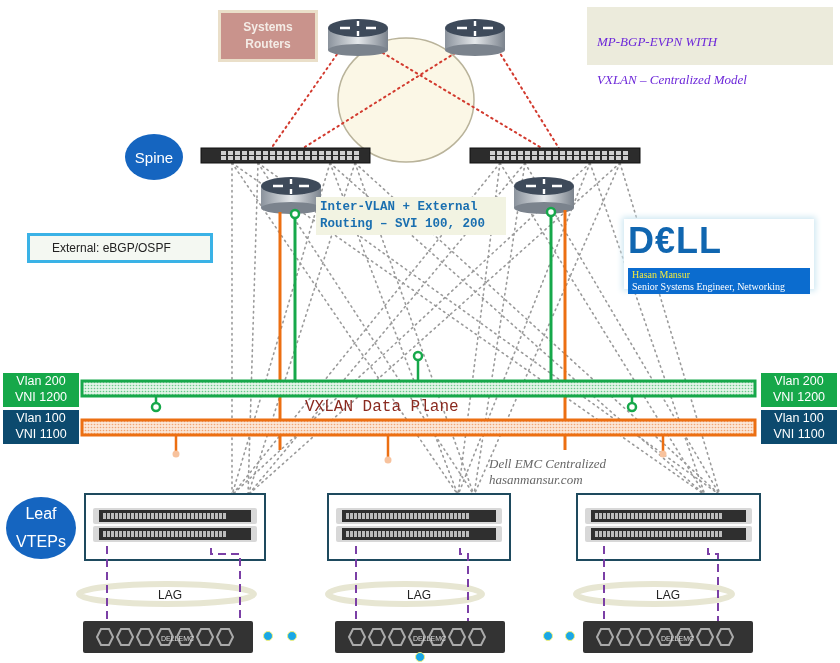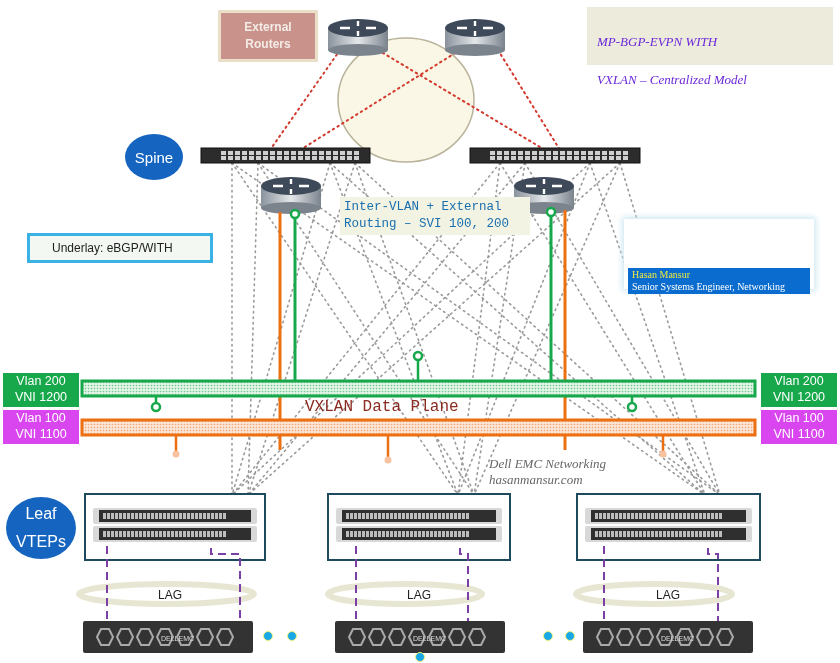--- a/index.html
+++ b/index.html
@@ -5,31 +5,31 @@
   html,body{margin:0;padding:0;background:#fff;}
   #stage{position:relative;width:840px;height:663px;overflow:hidden;background:#fff;font-family:"Liberation Sans",sans-serif;}
   #wires{position:absolute;left:0;top:0;}
   .abs{position:absolute;}
   .ext-routers{left:218px;top:10px;width:100px;height:52px;background:#c9938c;border:3px solid #eadfc9;box-sizing:border-box;color:#f4ece6;font-weight:bold;font-size:12px;text-align:center;display:flex;align-items:center;justify-content:center;white-space:pre-line;line-height:17px;}
   .title-box{left:587px;top:7px;width:246px;height:58px;background:#ecebdc;color:#6d28d9;font-family:"Liberation Serif",serif;font-style:italic;font-size:13px;line-height:19px;padding:6px 10px;box-sizing:border-box;white-space:pre-line;}
   .oval-label{background:#1565c0;color:#fff;border-radius:50%;display:flex;align-items:center;justify-content:center;text-align:center;white-space:pre-line;}
   .spine-label{left:125px;top:134px;width:58px;height:46px;font-size:15px;}
   .leaf-label{left:6px;top:497px;width:70px;height:62px;font-size:16px;line-height:28px;}
   .underlay{left:27px;top:233px;width:186px;height:30px;border:3px solid #3ab2e6;box-sizing:border-box;background:#f4f8f2;color:#222;font-size:12px;display:flex;align-items:center;padding-left:22px;}
-  .routing-note{left:340px;top:197px;width:190px;height:38px;background:#f2f3e2;color:#1a6fb0;font-family:"Liberation Mono",monospace;font-size:12.5px;line-height:17px;padding:2px 4px;box-sizing:border-box;white-space:pre-line;}
+  .routing-note{left:316px;top:197px;width:190px;height:38px;background:#f2f3e2;color:#1a6fb0;font-family:"Liberation Mono",monospace;font-size:12.5px;line-height:17px;padding:2px 4px;box-sizing:border-box;white-space:pre-line;font-weight:bold;}
   .dell-card{left:624px;top:219px;width:190px;height:70px;background:#fff;box-shadow:0 0 6px 2px #cfe8f2;}
   .dell-logo{position:absolute;left:4px;top:2px;height:40px;display:flex;align-items:center;font-size:36px;letter-spacing:1px;}
   .dell-word{color:#1066b0;font-weight:bold;}
   .emc-word{color:#8a8a8a;margin-left:2px;}
   .dell-strip{position:absolute;left:4px;top:41px;width:182px;height:26px;background:#0b6ccf;font-family:"Liberation Serif",serif;font-size:10px;line-height:12px;padding:1px 4px;box-sizing:border-box;margin-top:8px;}
   .dell-name{color:#f3ea3c;}
   .dell-role{color:#fff;}
   .vlan-tag{width:76px;height:34px;color:#fff;font-size:12.5px;line-height:16px;text-align:center;display:flex;flex-direction:column;justify-content:flex-start;}
   .tag-green{background:#16a84a;}
-  .tag-orange{background:#d946ef;}
+  .tag-orange{background:#0c4a6e;}
   .vxlan-label{left:305px;top:398px;color:#8a2a20;font-family:"Liberation Mono",monospace;font-size:16px;}
   .watermark{left:489px;top:456px;color:#666;font-family:"Liberation Serif",serif;font-style:italic;font-size:13px;line-height:16px;white-space:pre-line;}
   .lag-label{font-size:12px;color:#222;}
 </style>
 </head>
 <body>
 
 <div id="stage">
   <svg id="wires" width="840" height="663">
       <defs>
@@ -457,38 +457,39 @@
         <polygon points="717,637 721,629 729,629 733,637 729,645 721,645" fill="none" stroke="#aaa" stroke-width="2"></polygon>
         <text x="661" y="641" fill="#ddd" font-size="7" font-family="Liberation Sans, sans-serif">DELLEMC</text>
       </g>
       <circle cx="268" cy="636" r="4.5" fill="#1aa7e6" stroke="#f3f07a" stroke-width="1"></circle>
       <circle cx="292" cy="636" r="4.5" fill="#1aa7e6" stroke="#f3f07a" stroke-width="1"></circle>
       <circle cx="420" cy="657" r="4.5" fill="#1aa7e6" stroke="#f3f07a" stroke-width="1"></circle>
       <circle cx="548" cy="636" r="4.5" fill="#1aa7e6" stroke="#f3f07a" stroke-width="1"></circle>
       <circle cx="570" cy="636" r="4.5" fill="#1aa7e6" stroke="#f3f07a" stroke-width="1"></circle>
     </svg>
 
-  <div class="abs ext-routers">External
+  <div class="abs ext-routers">Systems
 Routers</div>
 
   <div class="abs title-box">
     <div>MP-BGP-EVPN WITH</div>
     <div>VXLAN – Centralized Model</div>
   </div>
 
   <div class="abs oval-label spine-label">Spine</div>
   <div class="abs oval-label leaf-label">Leaf
 VTEPs</div>
 
-  <div class="abs underlay">Underlay: eBGP/WITH</div>
+  <div class="abs underlay">External: eBGP/OSPF</div>
   <div class="abs routing-note">Inter-VLAN + External
 Routing – SVI 100, 200</div>
 
   <div class="abs dell-card">
     <div class="dell-logo">
+      <span class="dell-word">D€LL</span>
     </div>
     <div class="dell-strip">
       <div class="dell-name">Hasan Mansur</div>
       <div class="dell-role">Senior Systems Engineer, Networking</div>
     </div>
   </div>
 
   <div class="abs vlan-tag tag-green" style="left:3px;top:373px;">
     <span>Vlan 200</span>
     <span>VNI 1200</span>
@@ -500,19 +501,19 @@
   <div class="abs vlan-tag tag-green" style="left:761px;top:373px;">
     <span>Vlan 200</span>
     <span>VNI 1200</span>
   </div>
   <div class="abs vlan-tag tag-orange" style="left:761px;top:410px;">
     <span>Vlan 100</span>
     <span>VNI 1100</span>
   </div>
 
   <div class="abs vxlan-label">VXLAN Data Plane</div>
-  <div class="abs watermark">Dell EMC Networking
+  <div class="abs watermark">Dell EMC Centralized
 hasanmansur.com</div>
 
   <div class="abs lag-label" style="left:158px;top:588px;">LAG</div>
   <div class="abs lag-label" style="left:407px;top:588px;">LAG</div>
   <div class="abs lag-label" style="left:656px;top:588px;">LAG</div>
 </div>
 
 </body></html>

